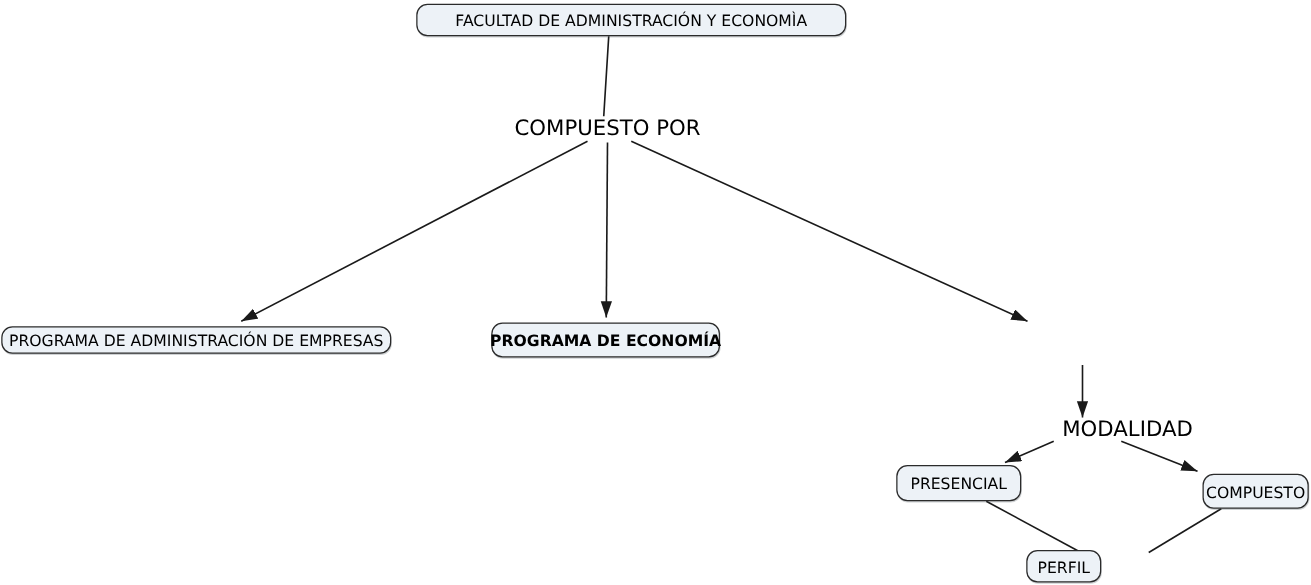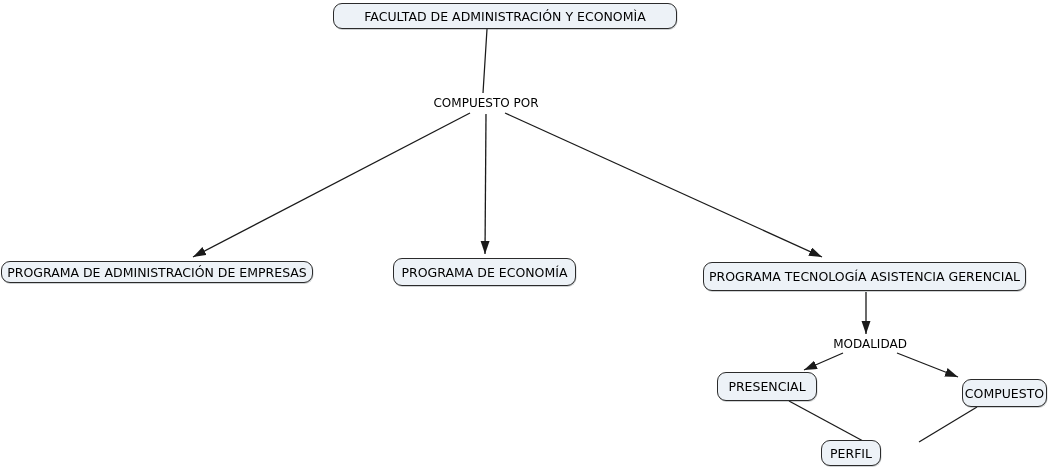--- a/index.html
+++ b/index.html
@@ -29,35 +29,35 @@
     border-radius: 9px;
     font-size: 12.5px;
     color: var(--text-color, #000000);
     white-space: nowrap;
     box-shadow: 0.5px 1px 0 rgba(60,70,80,0.25);
     cursor: default;
   }
   .link-label {
     position: absolute;
     transform: translate(-50%, -50%);
-    font-size: 12px;
+    font-size: 17px;
     color: var(--text-color, #000000);
     white-space: nowrap;
     background: transparent;
   }
   
   #node-faculty        { left: 333px; top: 3px;   width: 344px; height: 26px; }
   #node-program-admin  { left: 1px;   top: 261px; width: 312px; height: 22px; }
-  #node-program-econ   { left: 393px; top: 258px; width: 183px; height: 28px; }
+  #node-program-econ   { left: 393px; top: 258px; width: 183px; height: 28px; font-weight: bold; }
   #node-program-tech   { left: 703px; top: 262px; width: 323px; height: 29px; }
   #node-presencial     { left: 717px; top: 372px; width: 100px;  height: 29px; }
   #node-distancia      { left: 962px; top: 379px; width: 85px;  height: 28px; }
   #node-perfil         { left: 821px; top: 440px; width: 60px;  height: 26px; }
   #label-compuesto-por { left: 486px; top: 103px; }
-  #label-modalidad     { left: 870px; top: 344px; }
+  #label-modalidad     { left: 902px; top: 344px; }
 </style>
 </head>
 <body>
 
 <div class="canvas">
 
   <svg class="connectors" viewBox="0 0 1049 468" xmlns="http://www.w3.org/2000/svg">
     <defs>
       <marker id="arrow" markerUnits="userSpaceOnUse" markerWidth="14" markerHeight="10" refX="13" refY="4.5" orient="auto">
         <path d="M0,0 L13,4.5 L0,9 z" fill="#1a1a1a"></path>
@@ -75,21 +75,20 @@
   </svg>
 
   <div class="node" id="node-faculty">FACULTAD DE ADMINISTRACIÓN Y ECONOMÌA</div>
 
   <div class="link-label" id="label-compuesto-por">COMPUESTO POR</div>
 
   <div class="node" id="node-program-admin">PROGRAMA DE ADMINISTRACIÓN DE EMPRESAS</div>
 
   <div class="node" id="node-program-econ">PROGRAMA DE ECONOMÍA</div>
 
-  <div class="node" id="node-program-tech">PROGRAMA TECNOLOGÍA ASISTENCIA GERENCIAL</div>
 
   <div class="link-label" id="label-modalidad">MODALIDAD</div>
 
   <div class="node" id="node-presencial">PRESENCIAL</div>
 
   <div class="node" id="node-distancia">COMPUESTO</div>
 
   <div class="node" id="node-perfil">PERFIL</div>
 
 </div>

